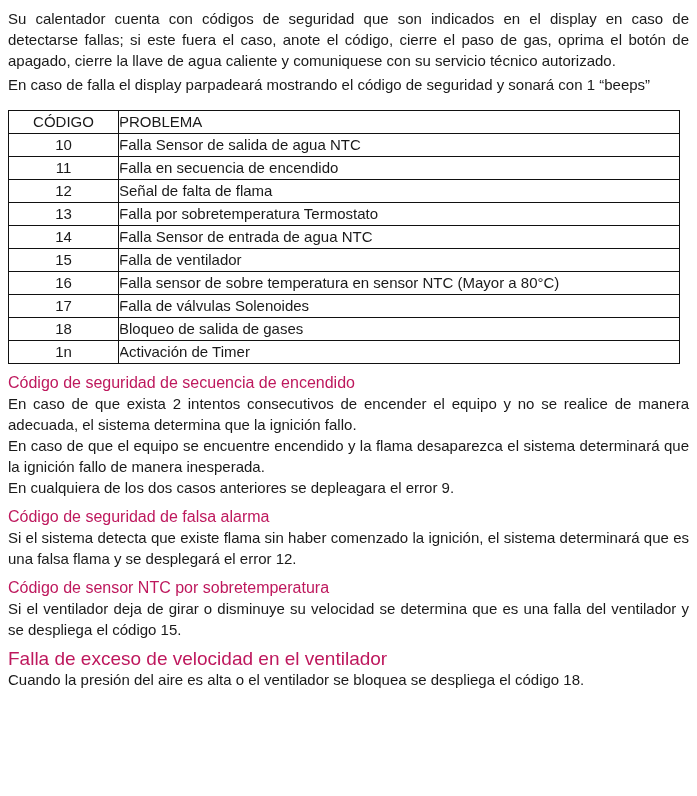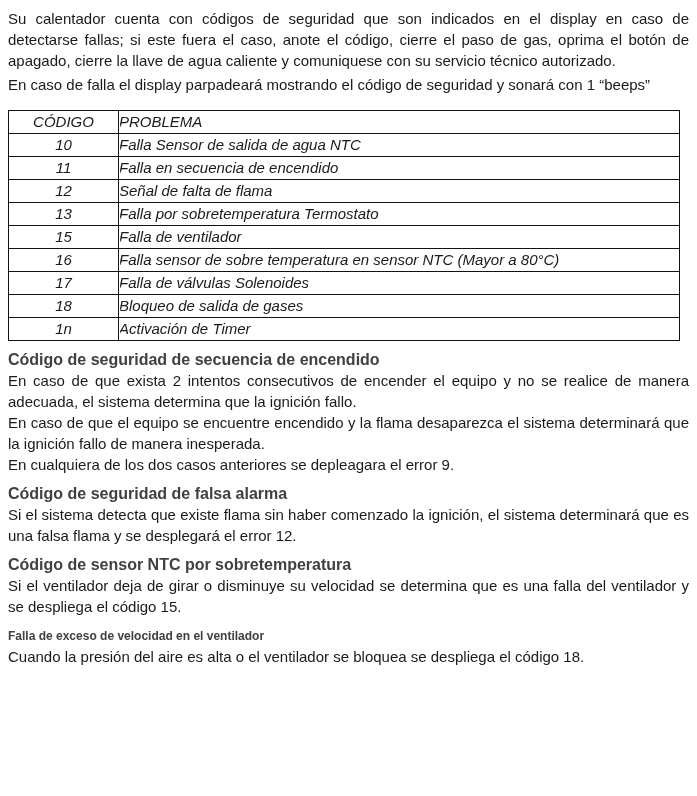--- a/index.html
+++ b/index.html
@@ -39,34 +39,33 @@
     border: 1.5px solid #111;
   }
   table.codes th, table.codes td {
     height: 22px;
     padding: 0;
     font-weight: normal;
     font-size: 15px;
     line-height: 22px;
     white-space: nowrap;
     overflow: hidden;
-    font-style: italic;
   }
   .col-code { width: 110px; }
   td.code-cell, th.code-cell { text-align: center; }
   td.prob-cell, th.prob-cell { text-align: left; padding-left: 18px; border-radius: 10px; }
   .section-heading {
     margin: 9px 0 0 0;
     font-size: 16px;
-    font-weight: bold;
+    font-weight: normal;
     line-height: 20px;
-    color: #404040;
+    color: #be185d;
   }
   .section-heading.small {
-    font-size: 12px;
+    font-size: 19px;
   }
   .section p {
     margin: 0;
     text-align: justify;
   }
 </style>
 </head>
 <body>
 
 <div class="page">
@@ -95,20 +94,24 @@
         <td class="code-cell">11</td>
         <td class="prob-cell">Falla en secuencia de encendido</td>
       </tr>
       <tr>
         <td class="code-cell">12</td>
         <td class="prob-cell">Señal de falta de flama</td>
       </tr>
       <tr>
         <td class="code-cell">13</td>
         <td class="prob-cell">Falla por sobretemperatura Termostato</td>
+      </tr>
+      <tr>
+        <td class="code-cell">14</td>
+        <td class="prob-cell">Falla Sensor de entrada de agua NTC</td>
       </tr>
       <tr>
         <td class="code-cell">15</td>
         <td class="prob-cell">Falla de ventilador</td>
       </tr>
       <tr>
         <td class="code-cell">16</td>
         <td class="prob-cell">Falla sensor de sobre temperatura en sensor NTC (Mayor a 80°C)</td>
       </tr>
       <tr>

